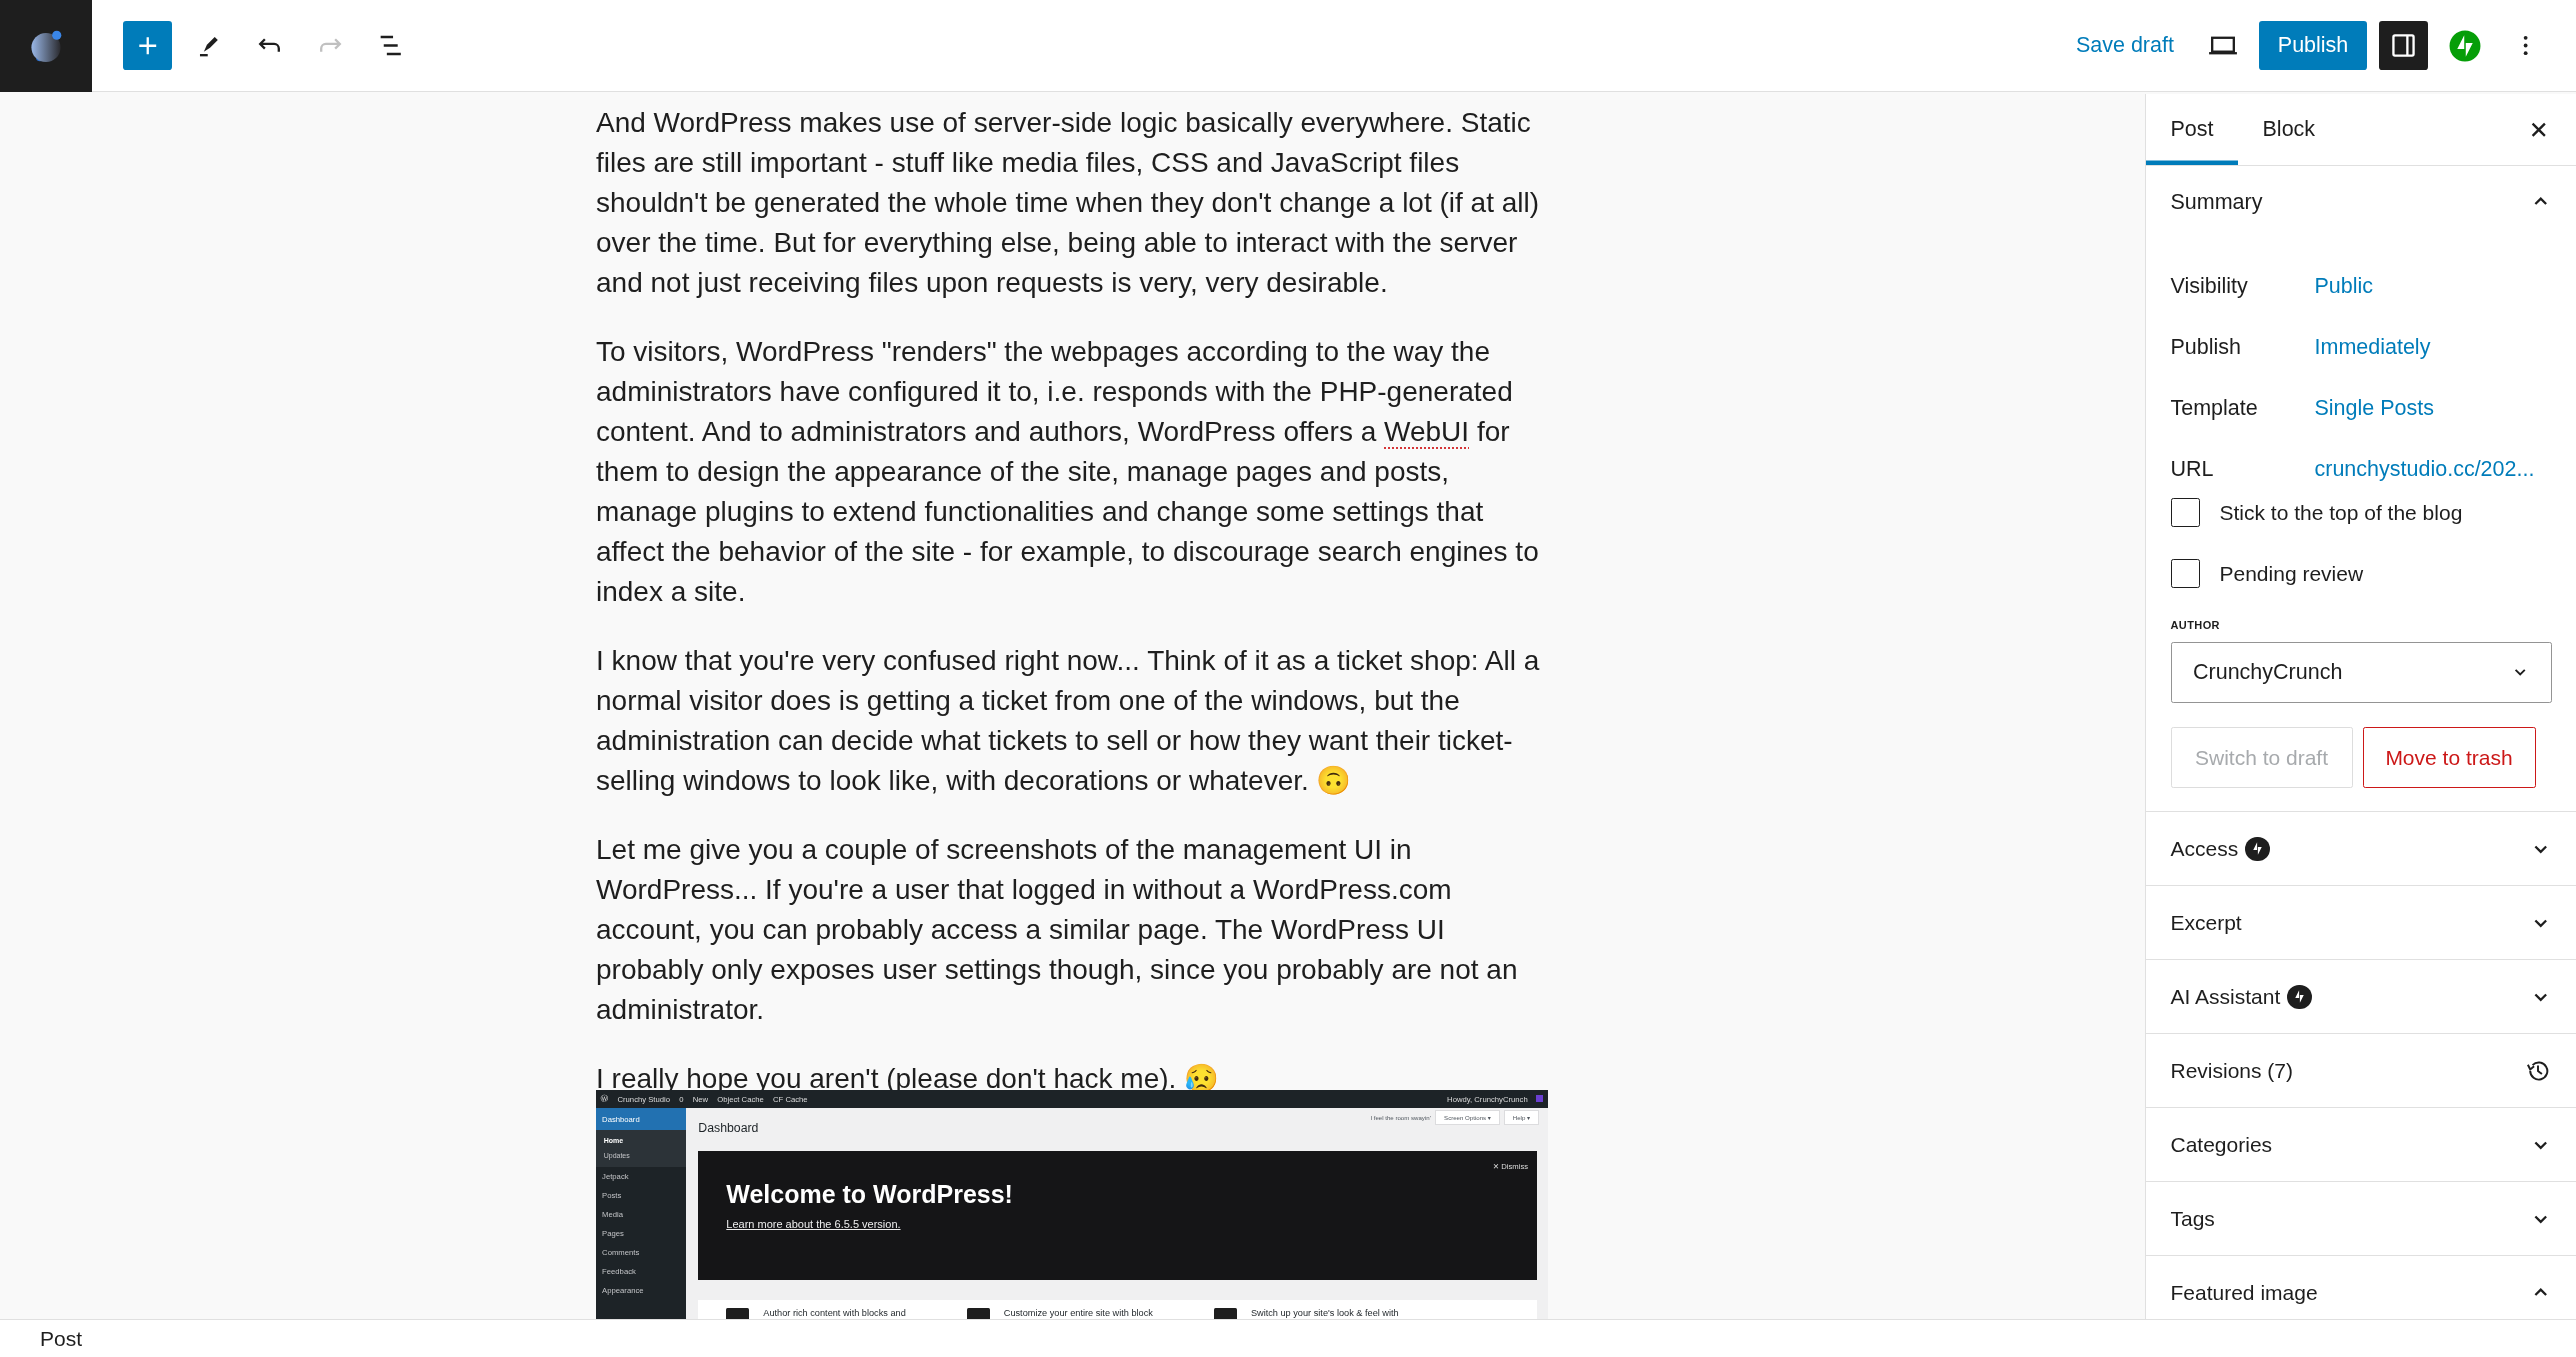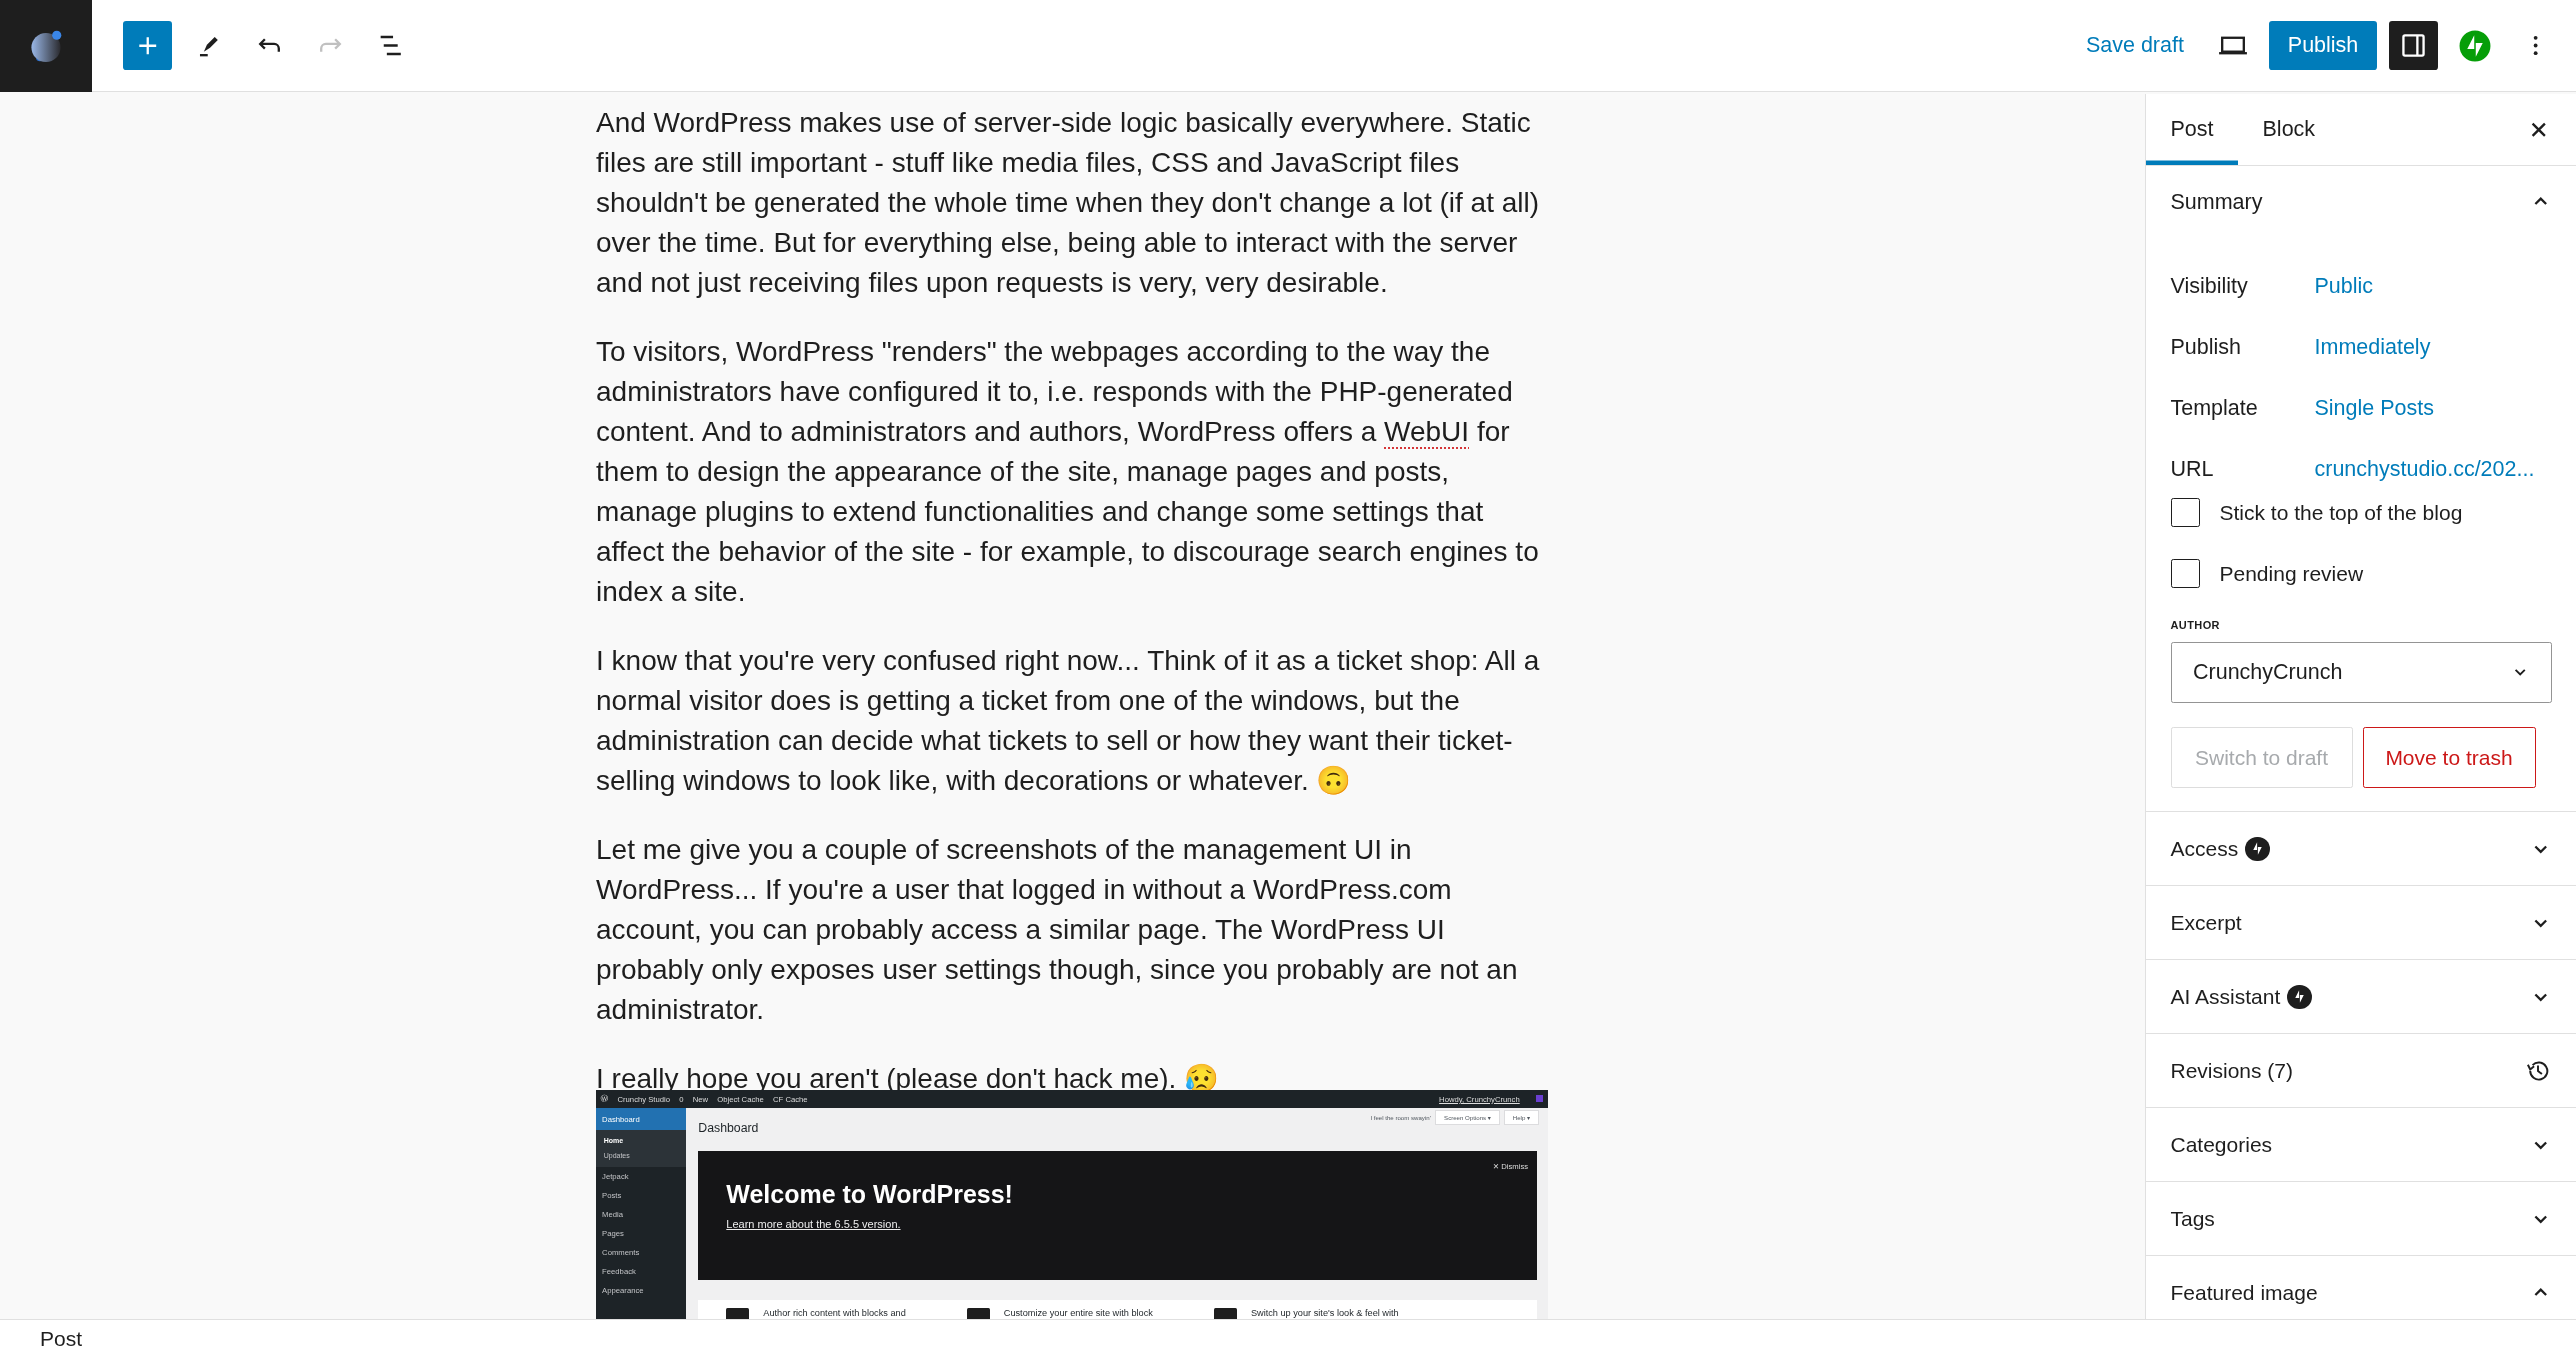--- a/index.html
+++ b/index.html
@@ -4,35 +4,35 @@
 <style>
   * { box-sizing: border-box; margin: 0; padding: 0; }
   html, body { width: 2576px; height: 1357px; overflow: hidden; background: #f9f9f9; font-family: "Liberation Sans", sans-serif; color: #1e1e1e; }
 
   
   .header { position: absolute; left: 0; top: 0; width: 2576px; height: 92px; background: #fff; border-bottom: 1.5px solid #e0e0e0; display: flex; align-items: center; }
   .logo { width: 92px; height: 92px; background: #1e1e1e; display: flex; align-items: center; justify-content: center; flex-shrink: 0; }
   .toolbar-left { display: flex; align-items: center; margin-left: 31px; gap: 0; }
   .icon-btn { width: 61px; height: 61px; display: flex; align-items: center; justify-content: center; cursor: pointer; }
   .inserter { width: 49px; height: 49px; background: #007cba; border-radius: 3.1px; display: flex; align-items: center; justify-content: center; margin-right: 6.1px; }
-  .toolbar-right { margin-left: auto; display: flex; align-items: center; padding-right: 10px; }
+  .toolbar-right { margin-left: auto; display: flex; align-items: center; padding-right: 20px; }
   .save-draft { color: #007cba; font-size: 21.5px; padding: 0 18.4px; height: 49px; display: flex; align-items: center; cursor: pointer; }
   .publish-btn { background: #007cba; color: #fff; font-size: 21.5px; height: 49px; padding: 0 18.4px; border-radius: 3.1px; display: flex; align-items: center; margin: 0 6.1px; }
   .settings-toggle { width: 49px; height: 49px; background: #1e1e1e; border-radius: 3.1px; display: flex; align-items: center; justify-content: center; margin: 0 6.1px; }
 
   
   .canvas { position: absolute; left: 0; top: 94px; width: 2145px; height: 1225px; background: #f9f9f9; overflow: hidden; }
   .content { position: absolute; left: 596px; top: 9.2px; width: 958px; }
   .content p { font-size: 28px; line-height: 40px; color: #1e1e1e; margin-bottom: 29px; }
   .spell { text-decoration: underline dotted #d63638; text-underline-offset: 6.1px; text-decoration-thickness: 2.3px; }
 
   
   .shot { position: absolute; left: 596px; top: 996px; width: 952px; height: 245px; background: #f0f0f1; overflow: hidden; }
   .shot-bar { height: 18.4px; background: #1d2327; display: flex; align-items: center; font-size: 7.7px; color: #ddd; padding: 0 4.6px; gap: 9.2px; }
-  .shot-bar .right { margin-left: auto; display: flex; align-items: flex-start; gap: 16px; text-decoration: underline; }
+  .shot-bar .right { margin-left: auto; display: flex; align-items: flex-start; gap: 8px; }
   .shot-side { position: absolute; left: 0; top: 18.4px; width: 90px; bottom: 0; background: #1d2327; }
   .shot-side .item { font-size: 7.7px; color: #c3c4c7; height: 19px; display: flex; align-items: center; padding-left: 6.1px; gap: 4.6px; }
   .shot-side .active { background: #2271b1; color: #fff; height: 21.5px; }
   .shot-side .sub { background: #2c3338; padding: 3.1px 0; }
   .shot-side .sub .s { font-size: 7px; color: #c3c4c7; height: 15.3px; padding-left: 7.7px; display: flex; align-items: center; }
   .shot-side .sub .s.b { color: #fff; font-weight: bold; }
   .shot-main { position: absolute; left: 90px; top: 18.4px; right: 0; bottom: 0; }
   .shot-title { position: absolute; left: 12.3px; top: 12.3px; font-size: 12.3px; color: #1d2327; }
   .shot-opts { position: absolute; right: 9.2px; top: 1.5px; display: flex; gap: 4.6px; align-items: center; font-size: 6.1px; color: #50575e; }
   .shot-opts .b { background: #fff; border: 0.8px solid #dcdcde; padding: 3.1px 7.7px; }

